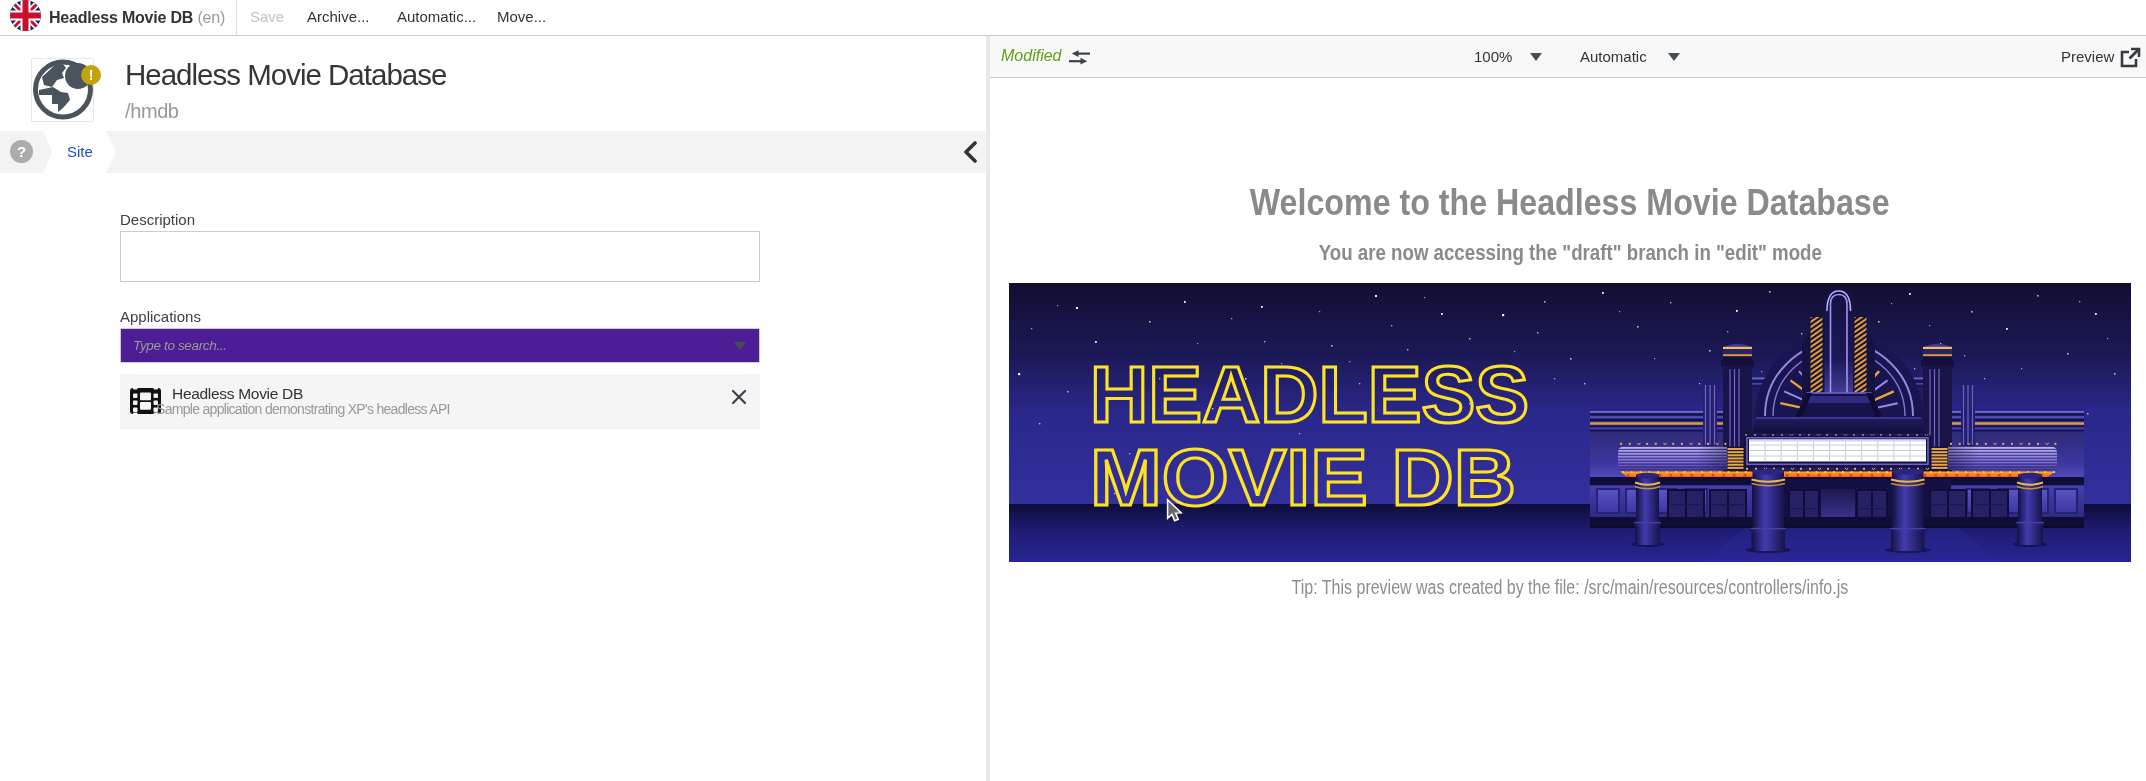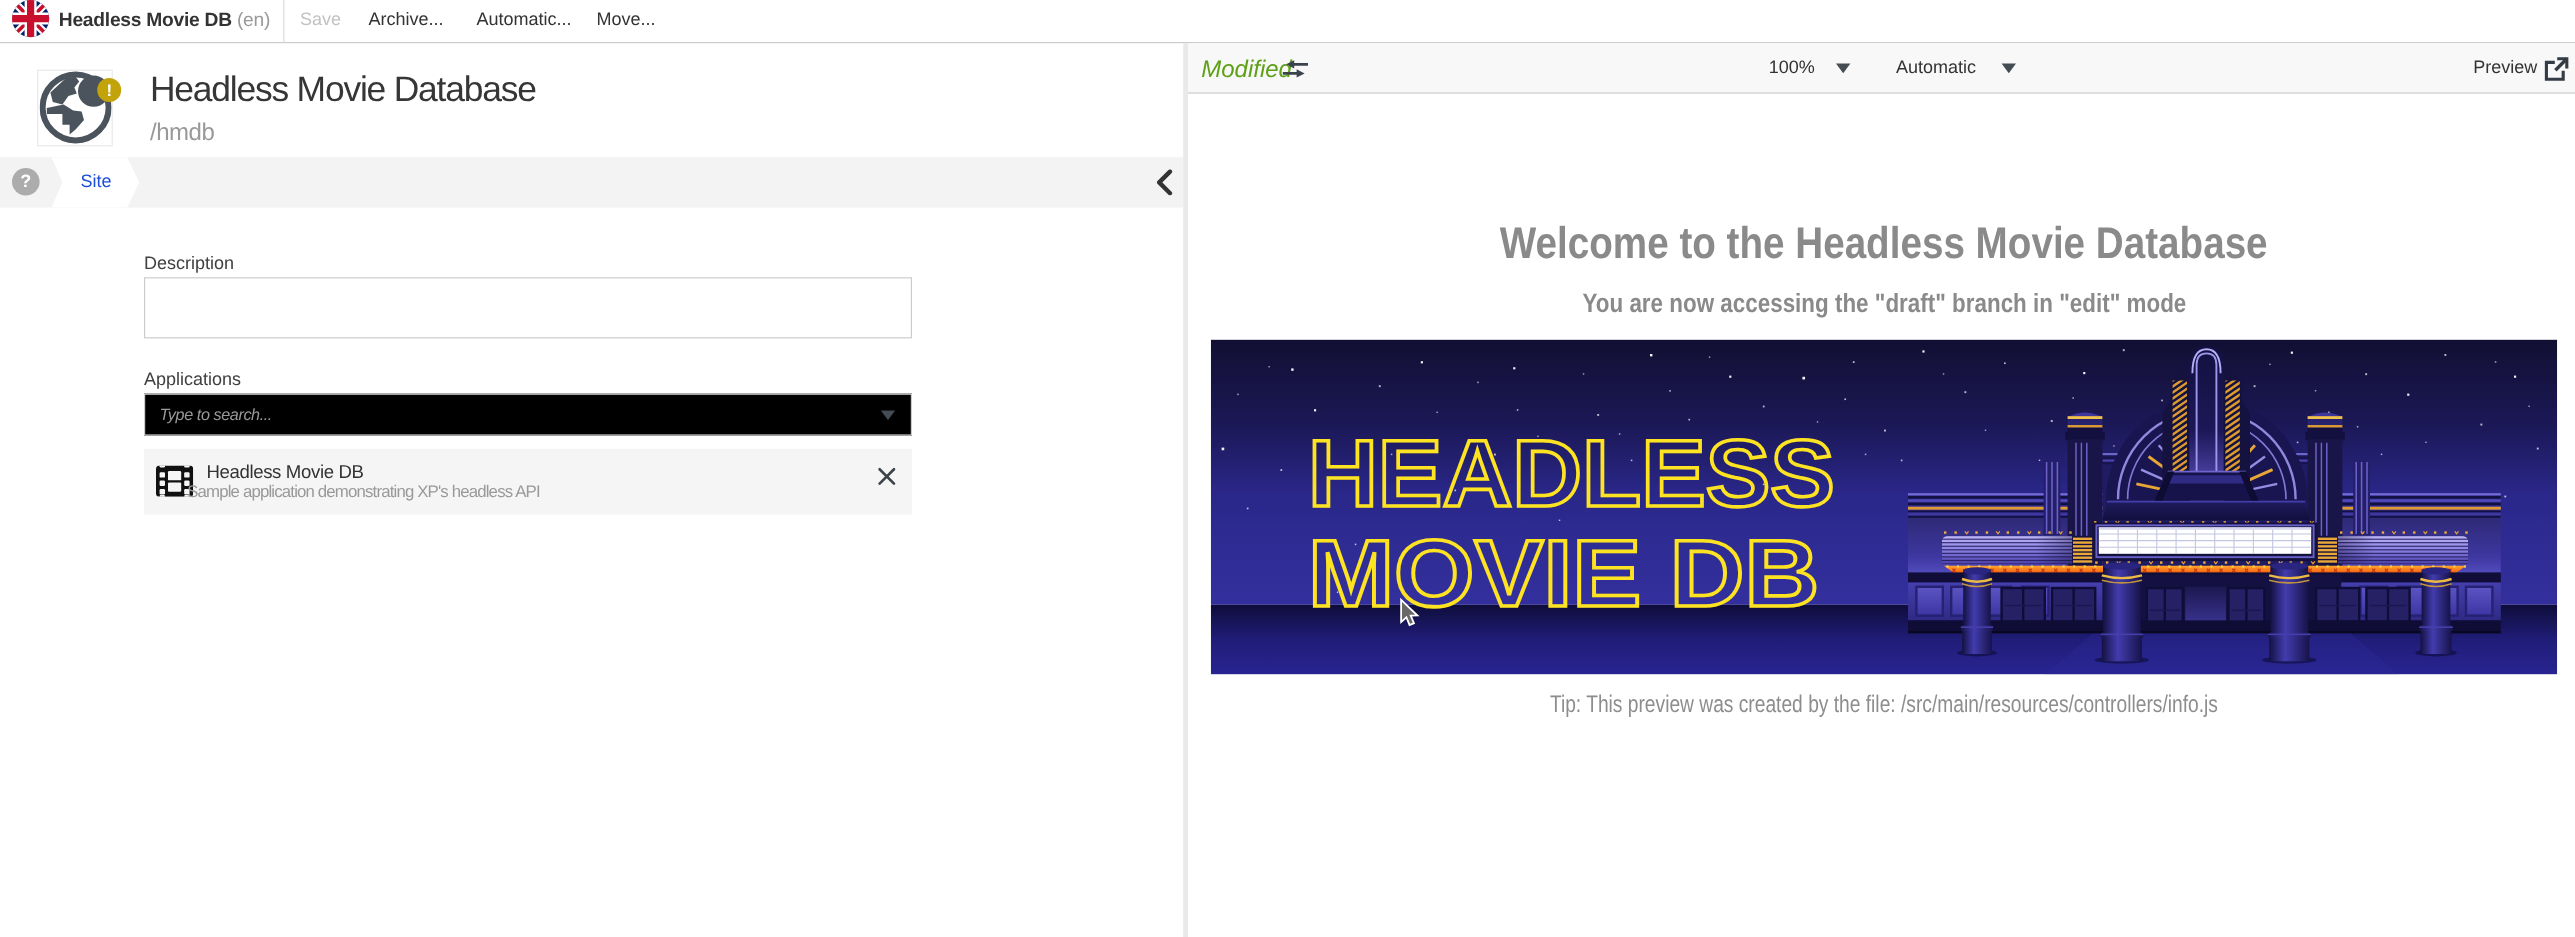--- a/index.html
+++ b/index.html
@@ -21,34 +21,34 @@
 
 
 #tabbar { left:0; top:131px; width:986px; height:42px; background:#f3f3f3; }
 #qcirc { left:10px; top:9px; width:23px; height:23px; border-radius:50%; background:#acacac;
   color:#fff; font-size:15px; font-weight:700; text-align:center; line-height:23px; }
 #sitelabel { left:67px; top:12px; font-size:15px; color:#1d4ed8; }
 
 
 .formlabel { left:120px; font-size:15px; color:#404040; }
 #descinput { left:120px; top:231px; width:640px; height:51px; border:1px solid #ccc; background:#fff; }
-#combo { left:120px; top:328px; width:640px; height:35px; border:1px solid #ccc; background:#000000; }
+#combo { left:120px; top:328px; width:640px; height:35px; border:1px solid #ccc; background:#4c1d95; }
 #combo .ph { position:absolute; left:12px; top:9px; font-size:13.5px; font-style:italic; color:#999; letter-spacing:-0.35px; }
 #combo .tri { position:absolute; right:13px; top:13px; width:0; height:0;
   border-left:6.5px solid transparent; border-right:6.5px solid transparent; border-top:8px solid #454d54; }
 #appcard { left:120px; top:374px; width:640px; height:55px; background:#f5f5f5; }
 #appcard .t1 { position:absolute; left:52px; top:12.2px; font-size:15.5px; line-height:1; color:#333; letter-spacing:-0.3px; }
 #appcard .t2 { position:absolute; left:36px; top:28.3px; font-size:14px; line-height:1; color:#999; letter-spacing:-0.7px; }
 
 
 #divider { left:986px; top:36px; width:4px; height:745px; background:#e9e9e9; }
 
 
 #rtoolbar { left:990px; top:36px; width:1156px; height:42px; background:#f8f8f8; border-bottom:1px solid #ccc; }
-#modified { left:1001px; top:47px; font-size:20px; font-style:italic; color:#5ea117; }
+#modified { left:1001px; top:47px; font-size:16px; font-style:italic; color:#5ea117; }
 .rtb { top:48px; font-size:15px; color:#333; }
 .dtri { top:53px; width:0; height:0; border-left:6.5px solid transparent;
   border-right:6.5px solid transparent; border-top:8px solid #454d54; }
 
 
 #h1 { left:990px; top:184px; width:1160px; text-align:center; font-size:37px; line-height:1; font-weight:700; color:#8a8a8a; }
 #h1 span { display:inline-block; transform:scaleX(0.870); transform-origin:50% 50%; white-space:nowrap; }
 #h3 { left:990px; top:242px; width:1160px; text-align:center; font-size:22px; line-height:1; font-weight:700; color:#8a8a8a; }
 #h3 span { display:inline-block; transform:scaleX(0.849); transform-origin:50% 50%; white-space:nowrap; }
 #tip { left:990px; top:577px; width:1160px; text-align:center; font-size:20px; line-height:1; color:#8d8d8d; }

